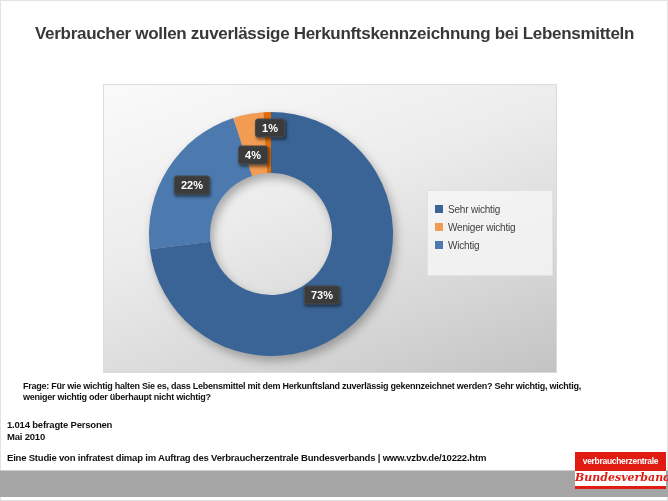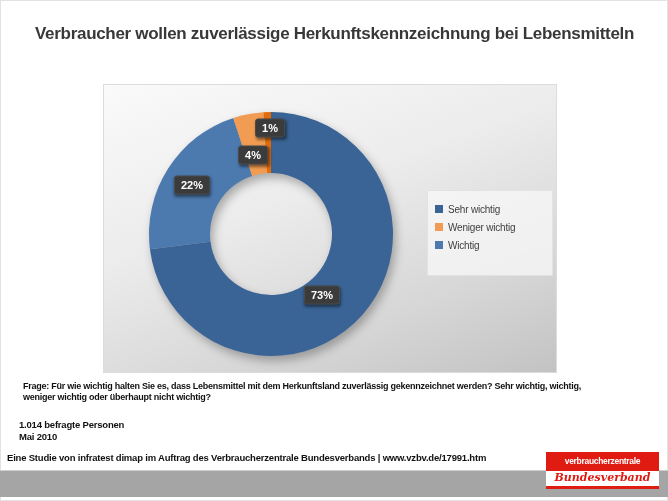--- a/index.html
+++ b/index.html
@@ -29,30 +29,30 @@
     background:rgba(248,248,248,0.75);border:1px solid #e2e2e2;box-sizing:border-box;
     padding:9px 0 0 7px;
   }
   .legend-item{display:flex;align-items:center;height:18px;}
   .legend-swatch{width:8px;height:8px;flex:0 0 8px;margin-right:5px;}
   .legend-label{font-size:10px;color:#3f3f3f;white-space:nowrap;letter-spacing:-0.2px;}
   .question-text{
     position:absolute;left:7px;top:381px;width:592px;
     font-size:9px;font-weight:bold;color:#111111;line-height:11px;letter-spacing:-0.25px;margin-left:16px;
   }
-  .sample-block{position:absolute;left:7px;top:419px;font-size:9.5px;font-weight:bold;color:#111111;line-height:12px;letter-spacing:-0.2px;margin-left:12px;}
+  .sample-block{position:absolute;left:7px;top:419px;font-size:9.5px;font-weight:bold;color:#111111;line-height:12px;letter-spacing:-0.2px;}
   .source-text{
     position:absolute;left:7px;top:452px;width:560px;
     font-size:9.5px;font-weight:bold;color:#111111;letter-spacing:-0.2px;white-space:nowrap;
   }
   .footer-bar{
     position:absolute;left:0;top:470px;width:668px;height:27px;
     background:#a5a5a5;border-top:1px solid #cfcfcf;box-sizing:border-box;
   }
-  .logo{position:absolute;top:452px;right:9px;width:113px;}
+  .logo{position:absolute;top:452px;right:2px;width:91px;}
   .logo-top{height:19px;line-height:19px;text-align:center;color:#ffffff;
     font-size:8.5px;font-weight:bold;letter-spacing:-0.3px;}
   .logo-bottom{height:15px;line-height:14px;text-align:center;background:#ffffff;
     font-family:"DejaVu Serif",serif;font-style:italic;font-weight:bold;font-size:11px;}
   .logo-underline{height:3px;}
 </style>
 </head>
 <body>
 
 <div class="page-title">Verbraucher wollen zuverlässige Herkunftskennzeichnung bei Lebensmitteln</div>
@@ -86,21 +86,21 @@
   </div>
 </div>
 
 <div class="question-text">Frage: Für wie wichtig halten Sie es, dass Lebensmittel mit dem Herkunftsland zuverlässig gekennzeichnet werden? Sehr wichtig, wichtig, weniger wichtig oder überhaupt nicht wichtig?</div>
 
 <div class="sample-block">
   <div>1.014 befragte Personen</div>
   <div>Mai 2010</div>
 </div>
 
-<div class="source-text">Eine Studie von infratest dimap im Auftrag des Verbraucherzentrale Bundesverbands  | www.vzbv.de/17991.htm</div>
+<div class="source-text">Eine Studie von infratest dimap im Auftrag des Verbraucherzentrale Bundesverbands  | www.vzbv.de/10222.htm</div>
 
 <div class="footer-bar"></div>
 
 <div class="logo">
   <div class="logo-top" style="background: rgb(223, 27, 18);">verbraucherzentrale</div>
   <div class="logo-bottom" style="color: rgb(223, 27, 18);">Bundesverband</div>
   <div class="logo-underline" style="background: rgb(223, 27, 18);"></div>
 </div>
 
 </body></html>

